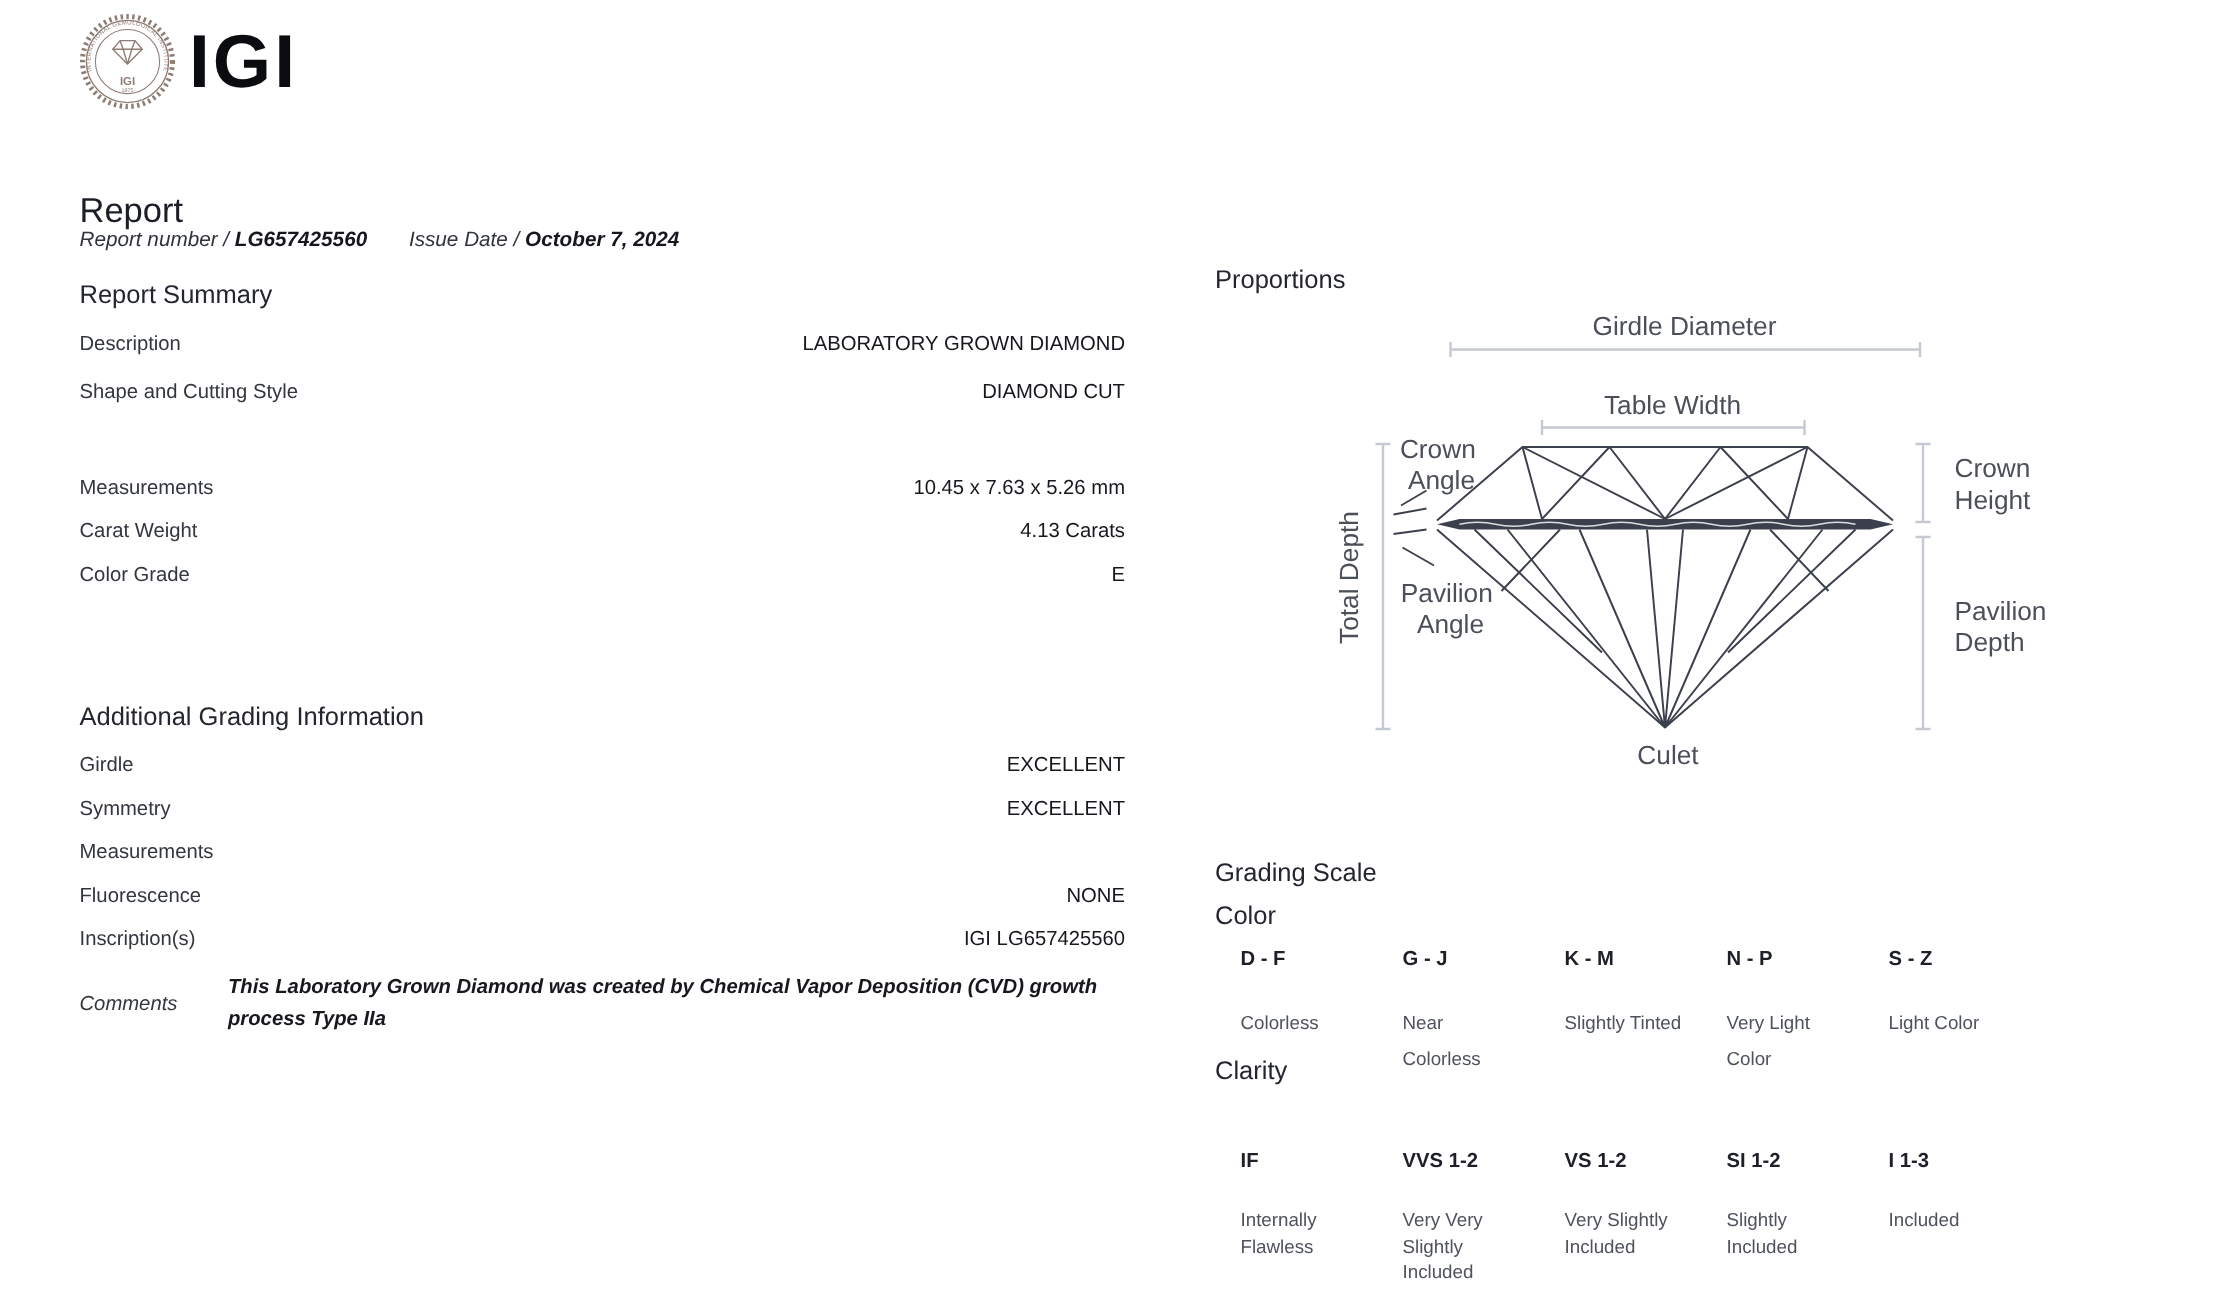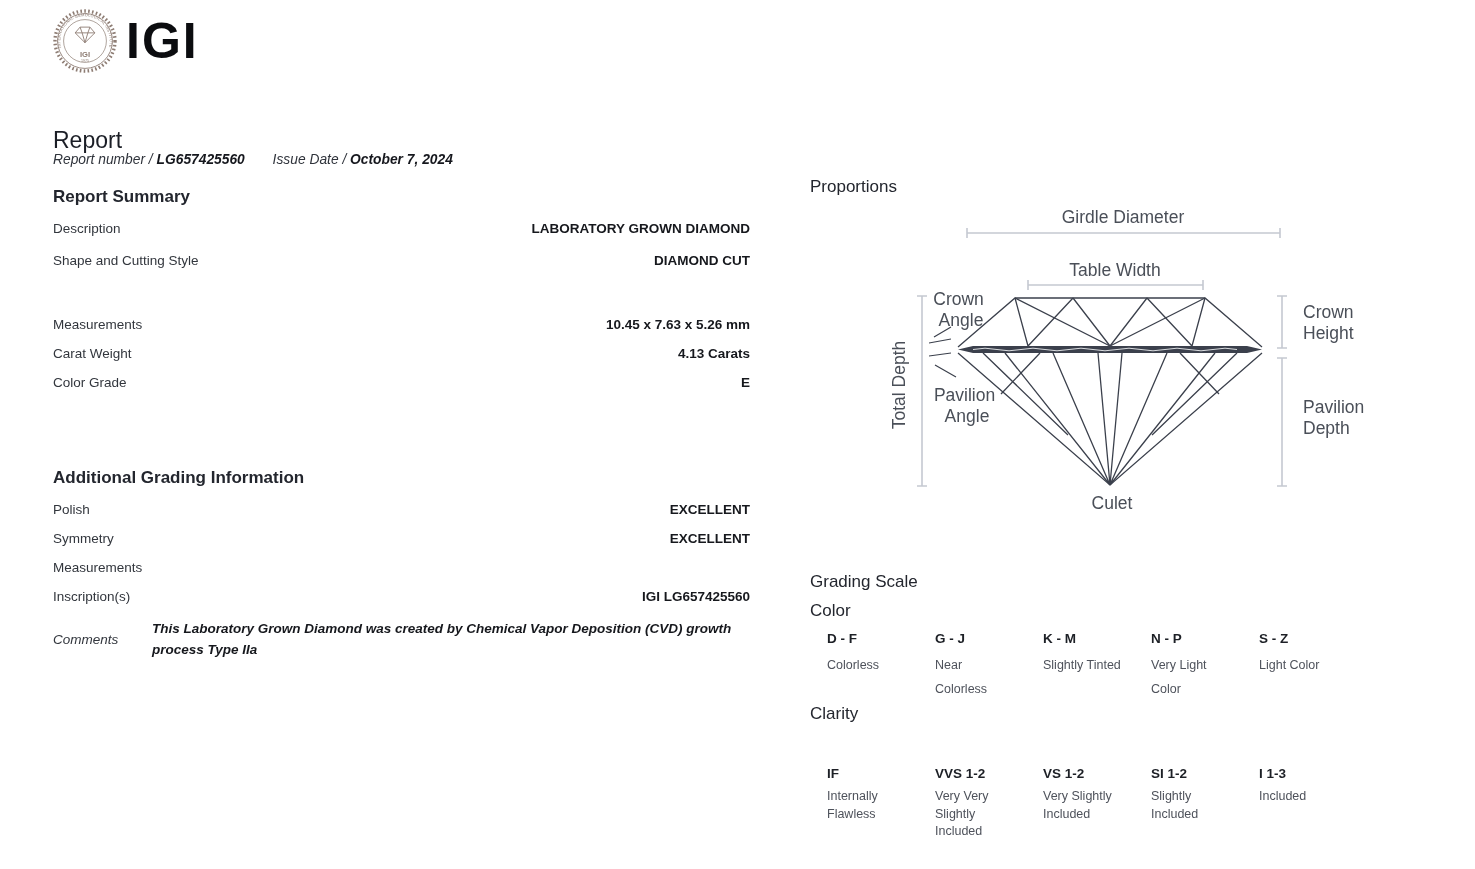--- a/index.html
+++ b/index.html
@@ -23,26 +23,26 @@
   .page-title { left:53px; top:112px; font-size:23px; font-weight:500; color:#1b1e26; }
   .meta { left:53px; top:152px; font-size:13.8px; color:#2f333b;font-style:italic; }
   .meta b { color:#15171d; font-weight:700; }
   .meta .gap { margin-left:24px; }
 
   .section { left:53px; width:697px; }
   .sec-summary    { top:187px; }
   .sec-grading    { top:317px; }
   .sec-additional { top:468px; }
 
-  h2.sec-h { margin:0 0 14px 0; font-size:17px; font-weight:700; color:#23262e; }
+  h2.sec-h { margin:0 0 14px 0; font-size:17px; font-weight:400; color:#23262e; }
   .row { display:flex; justify-content:space-between; align-items:baseline; }
   .row-32 { height:32px; }
   .row-29 { height:29px; }
   .lbl { font-size:13.5px; color:#32363d; }
-  .val { font-size:13.5px; font-weight:700; color:#16181d; text-align:right; }
+  .val { font-size:13.5px; font-weight:400; color:#16181d; text-align:right; }
 
   .comments-row { display:flex; align-items:center;font-style:italic; }
   .comments-row .lbl { flex:0 0 99px; padding-top:1px; }
   .comments-val {
     width:598px; font-size:13.5px; font-weight:700; color:#16181d;
     line-height:21px;
   }
 
   
   .h-proportions { left:810px; top:177px; }
@@ -50,21 +50,21 @@
   .h-grading-scale { left:810px; top:572px; }
   .h-color { left:810px; top:601px; }
   .h-clarity { left:810px; top:704px; }
   h2.sub-h { margin:0; font-size:17px; font-weight:400; color:#23262e; }
 
   .scale-grid { display:flex; }
   .grid-color   { left:827px; top:631px; }
   .grid-clarity { left:827px; top:766px; }
   .gcol { width:108px; }
   .g-grade { font-size:13.5px; font-weight:700; color:#1d2026; }
-  .g-desc { margin-top:7px; font-size:12.5px; color:#4e525b; }
+  .g-desc { margin-top:24px; font-size:12.5px; color:#4e525b; }
   .grid-color .g-desc div   { line-height:24px; }
   .grid-clarity .g-desc div { line-height:17.5px; }
 
   svg text { font-family:"Liberation Sans", sans-serif; }
   .diag-label { font-size:17.5px; fill:#4a4f58; }
 </style>
 </head>
 <body>
 
 <div class="abs brand-row">
@@ -121,30 +121,34 @@
   </div>
   <div class="row row-29">
     <span class="lbl">Color Grade</span>
     <span class="val">E</span>
   </div>
 </div>
 
 <div class="abs section sec-additional">
   <h2 class="sec-h">Additional Grading Information</h2>
   <div class="row row-29">
-    <span class="lbl">Polish</span>
+    <span class="lbl">Girdle</span>
     <span class="val">EXCELLENT</span>
   </div>
   <div class="row row-29">
     <span class="lbl">Symmetry</span>
     <span class="val">EXCELLENT</span>
   </div>
   <div class="row row-29">
     <span class="lbl">Measurements</span>
     <span class="val"></span>
+  </div>
+  <div class="row row-29">
+    <span class="lbl">Fluorescence</span>
+    <span class="val">NONE</span>
   </div>
   <div class="row row-29">
     <span class="lbl">Inscription(s)</span>
     <span class="val">IGI LG657425560</span>
   </div>
   <div class="comments-row">
     <span class="lbl">Comments</span>
     <div class="comments-val">This Laboratory Grown Diamond was created by Chemical Vapor Deposition (CVD) growth process Type IIa</div>
   </div>
 </div>

